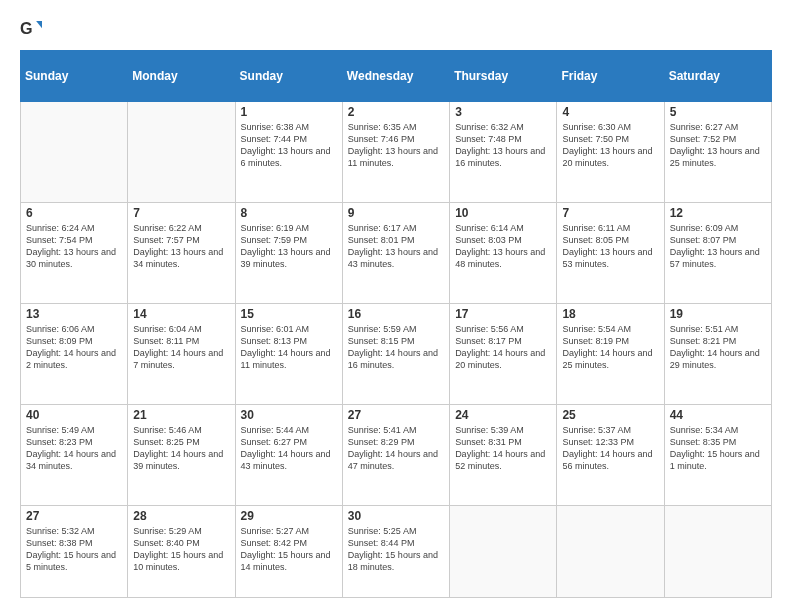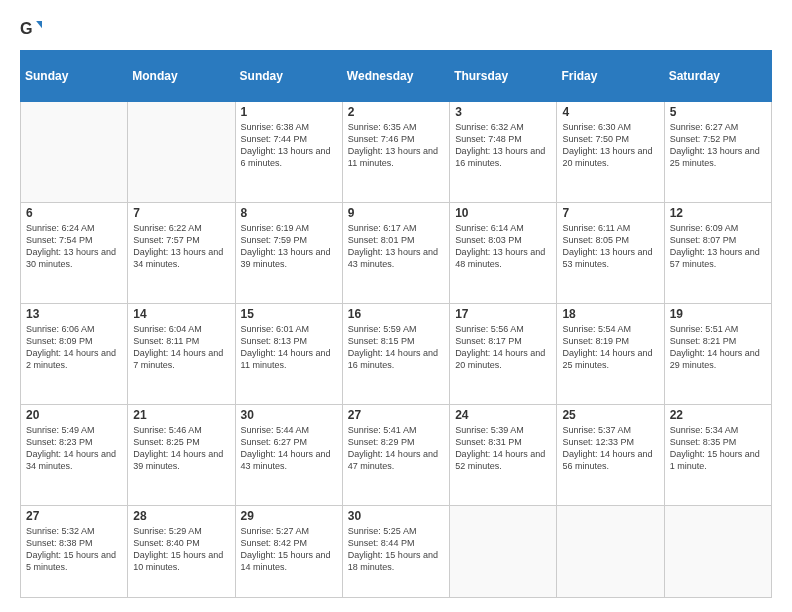--- a/index.html
+++ b/index.html
@@ -252,21 +252,21 @@
           </td>
           <td>
             <span class="day-number">19</span>
             <div class="day-info">Sunrise: 5:51 AM
 Sunset: 8:21 PM
 Daylight: 14 hours and 29 minutes.</div>
           </td>
         </tr>
         <tr>
           <td>
-            <span class="day-number">20</span>
+            <span class="day-number">40</span>
             <div class="day-info">Sunrise: 5:49 AM
 Sunset: 8:23 PM
 Daylight: 14 hours and 34 minutes.</div>
           </td>
           <td>
             <span class="day-number">21</span>
             <div class="day-info">Sunrise: 5:46 AM
 Sunset: 8:25 PM
 Daylight: 14 hours and 39 minutes.</div>
           </td>
@@ -288,21 +288,21 @@
 Sunset: 8:31 PM
 Daylight: 14 hours and 52 minutes.</div>
           </td>
           <td>
             <span class="day-number">25</span>
             <div class="day-info">Sunrise: 5:37 AM
 Sunset: 12:33 PM
 Daylight: 14 hours and 56 minutes.</div>
           </td>
           <td>
-            <span class="day-number">22</span>
+            <span class="day-number">44</span>
             <div class="day-info">Sunrise: 5:34 AM
 Sunset: 8:35 PM
 Daylight: 15 hours and 1 minute.</div>
           </td>
         </tr>
         <tr class="last-row">
           <td>
             <span class="day-number">27</span>
             <div class="day-info">Sunrise: 5:32 AM
 Sunset: 8:38 PM

